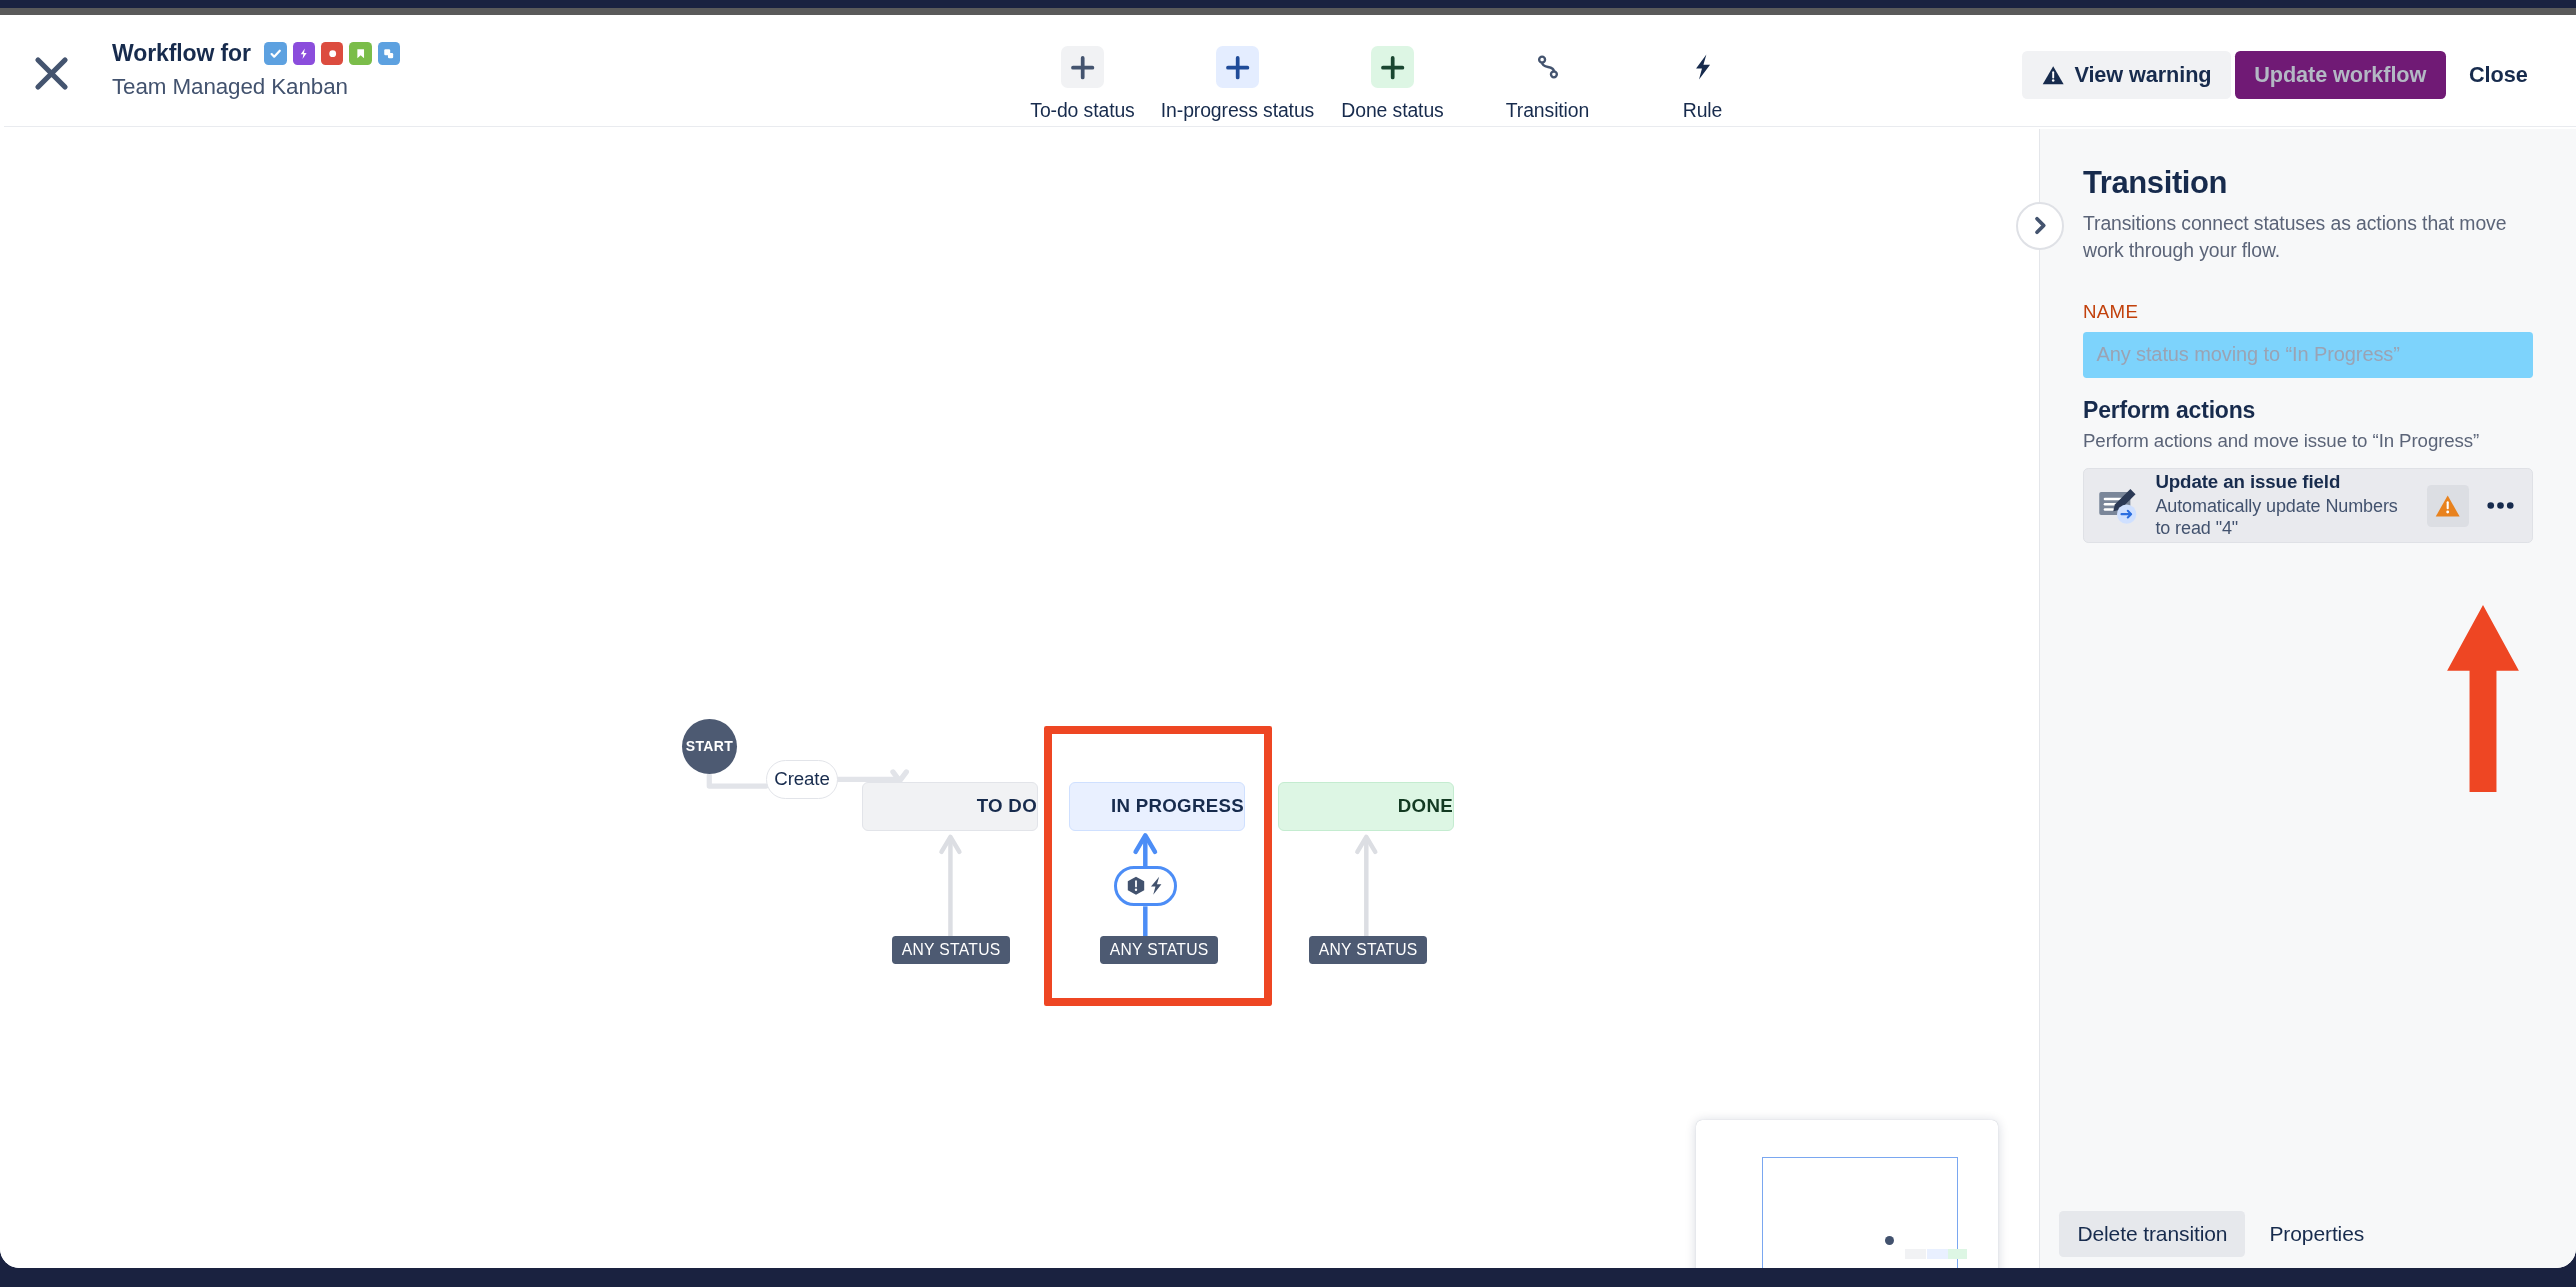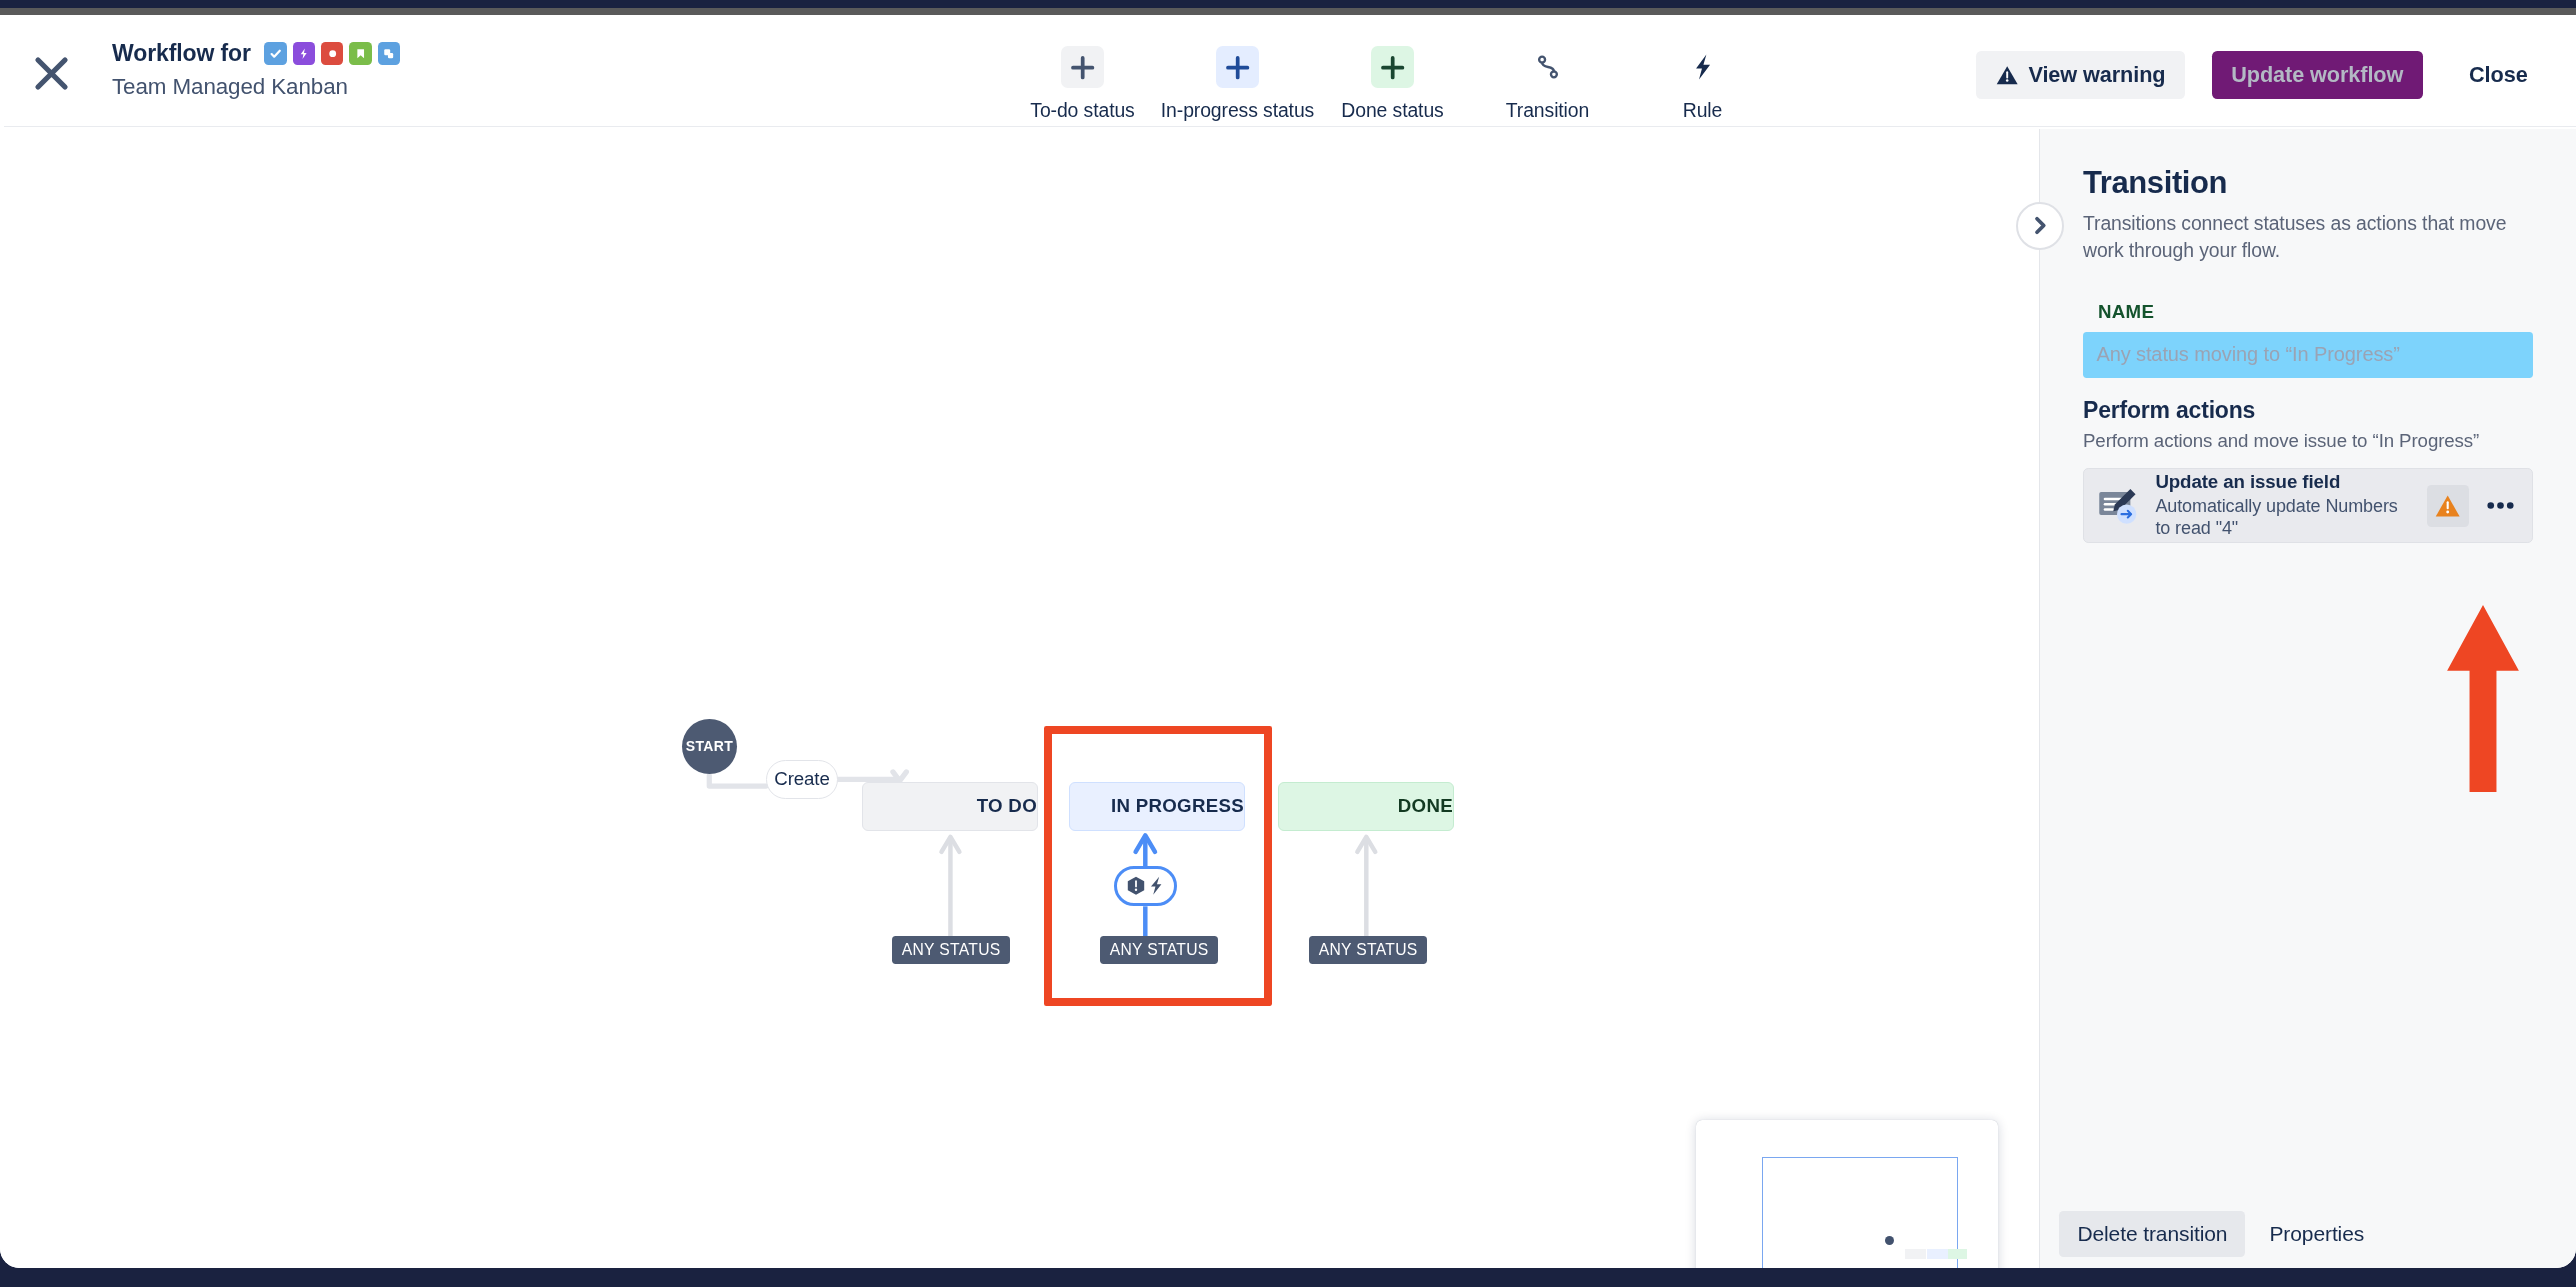--- a/index.html
+++ b/index.html
@@ -67,21 +67,21 @@
     display:flex; align-items:center; justify-content:center;
   }
   .tool .tlabel {
     margin-top: 10.5px; font-size: 19.4px; color: #172b4d;
     white-space: nowrap; letter-spacing: -0.1px;
   }
 
   
   #header-right {
     position: absolute; right: 33px; top: 36px;
-    display: flex; align-items: center; gap: 27px;
+    display: flex; align-items: center; gap: 4px;
   }
   .hbtn {
     height: 48px; display: flex; align-items: center; gap: 10.5px;
     padding: 0 19.4px; border-radius: 5.2px; font-size: 21.7px;
     font-weight: bold; color: #172b4d; cursor: pointer;
     white-space: nowrap; letter-spacing: -0.1px; border: none;
     font-family: "Liberation Sans", sans-serif;
   }
   #view-warning-btn { background: #f1f2f4; }
   #update-workflow-btn { background: #701a75; color: #b3b9c4; cursor: default; }
@@ -190,22 +190,22 @@
   #panel-body { padding: 36px 43px 0 43px; }
   #panel-title {
     font-size: 31px; font-weight: bold; color: #172b4d;
     letter-spacing: -0.4px;
   }
   #panel-desc {
     margin-top: 9px; font-size: 19.4px; color: #5b6478;
     line-height: 1.42; letter-spacing: -0.1px;
   }
   .field-label {
-    margin-top: 36px; font-size: 18.7px; font-weight: bold;
-    color: #14532d; letter-spacing: 0.3px; margin-left: 15px;
+    margin-top: 36px; font-size: 18.7px; font-weight: normal;
+    color: #c2410c; letter-spacing: 0.3px;
   }
   #name-input {
     margin-top: 9px; width: 100%; height: 46px;
     background: #7dd3fc; border: none; border-radius: 3.7px;
     padding: 0 13.4px; font-size: 20px; color: #172b4d;
     font-family: "Liberation Sans", sans-serif; letter-spacing: -0.1px;
   }
   #name-input::placeholder { color: #9aa3b4; }
 
   #rules-head {

